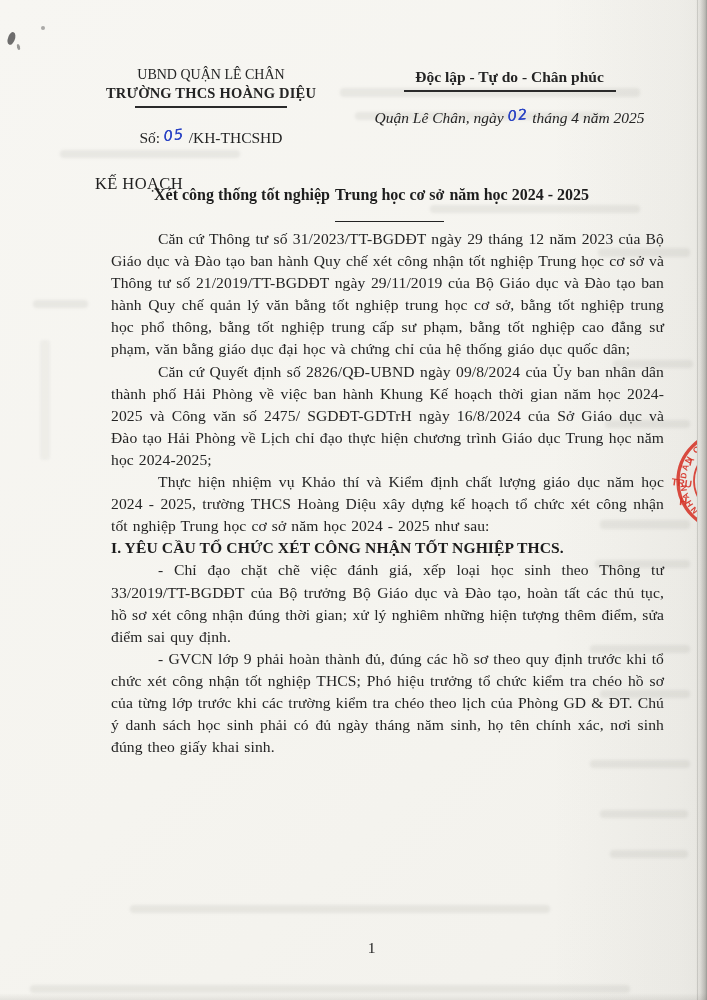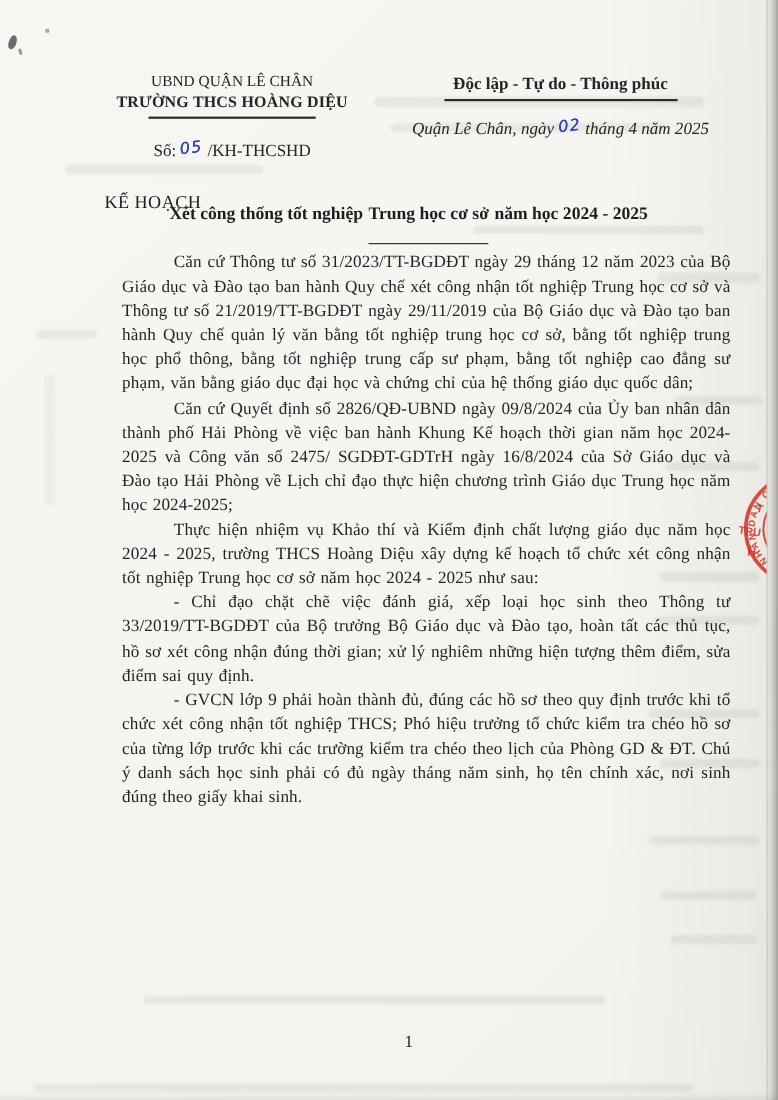--- a/index.html
+++ b/index.html
@@ -108,33 +108,34 @@
   <div class="content">
 
     <div class="header-row">
       <div class="hcol-left">
         <div class="h-small">UBND QUẬN LÊ CHÂN</div>
         <div class="h-bold">TRƯỜNG THCS HOÀNG DIỆU</div>
         <div class="rule rule-left"></div>
         <div class="so-line"><span>Số:</span><span class="hand">05</span><span>/KH-THCSHD</span></div>
       </div>
       <div class="hcol-right">
-        <div class="h-bold2">Độc lập - Tự do - Thông phúc</div>
+        <div class="h-bold2">Độc lập - Tự do - Chân phúc</div>
         <div class="rule rule-right"></div>
         <div class="date-line"><span>Quận Lê Chân, ngày</span><span class="hand">02</span><span>tháng 4 năm 2025</span></div>
       </div>
     </div>
 
     <div class="doc-title">KẾ HOẠCH</div>
     <div class="doc-subtitle"><span>Xét công thống tốt nghiệp</span><span class="u">Trung học cơ sở</span><span>năm học 2024 - 2025</span></div>
 
     <div class="body-block">
       <p class="para">Căn cứ Thông tư số 31/2023/TT-BGDĐT ngày 29 tháng 12 năm 2023 của Bộ Giáo dục và Đào tạo ban hành Quy chế xét công nhận tốt nghiệp Trung học cơ sở và Thông tư số 21/2019/TT-BGDĐT ngày 29/11/2019 của Bộ Giáo dục và Đào tạo ban hành Quy chế quản lý văn bằng tốt nghiệp trung học cơ sở, bằng tốt nghiệp trung học phổ thông, bằng tốt nghiệp trung cấp sư phạm, bằng tốt nghiệp cao đẳng sư phạm, văn bằng giáo dục đại học và chứng chỉ của hệ thống giáo dục quốc dân;</p>
       <p class="para">Căn cứ Quyết định số 2826/QĐ-UBND ngày 09/8/2024 của Ủy ban nhân dân thành phố Hải Phòng về việc ban hành Khung Kế hoạch thời gian năm học 2024-2025 và Công văn số 2475/ SGDĐT-GDTrH ngày 16/8/2024 của Sở Giáo dục và Đào tạo Hải Phòng về Lịch chỉ đạo thực hiện chương trình Giáo dục Trung học năm học 2024-2025;</p>
       <p class="para">Thực hiện nhiệm vụ Khảo thí và Kiểm định chất lượng giáo dục năm học 2024 - 2025, trường THCS Hoàng Diệu xây dựng kế hoạch tổ chức xét công nhận tốt nghiệp Trung học cơ sở năm học 2024 - 2025 như sau:</p>
+      <p class="sec-heading">I. YÊU CẦU TỔ CHỨC XÉT CÔNG NHẬN TỐT NGHIỆP THCS.</p>
       <p class="para">- Chỉ đạo chặt chẽ việc đánh giá, xếp loại học sinh theo Thông tư 33/2019/TT-BGDĐT của Bộ trưởng Bộ Giáo dục và Đào tạo, hoàn tất các thủ tục, hồ sơ xét công nhận đúng thời gian; xử lý nghiêm những hiện tượng thêm điểm, sửa điểm sai quy định.</p>
       <p class="para">- GVCN lớp 9 phải hoàn thành đủ, đúng các hồ sơ theo quy định trước khi tổ chức xét công nhận tốt nghiệp THCS; Phó hiệu trưởng tổ chức kiểm tra chéo hồ sơ của từng lớp trước khi các trường kiểm tra chéo theo lịch của Phòng GD &amp; ĐT. Chú ý danh sách học sinh phải có đủ ngày tháng năm sinh, họ tên chính xác, nơi sinh đúng theo giấy khai sinh.</p>
     </div>
 
     <div class="page-num">1</div>
   </div>
 
   <div class="edge-line"></div>
   <div class="edge-right"></div>
   <div class="edge-bottom"></div>

